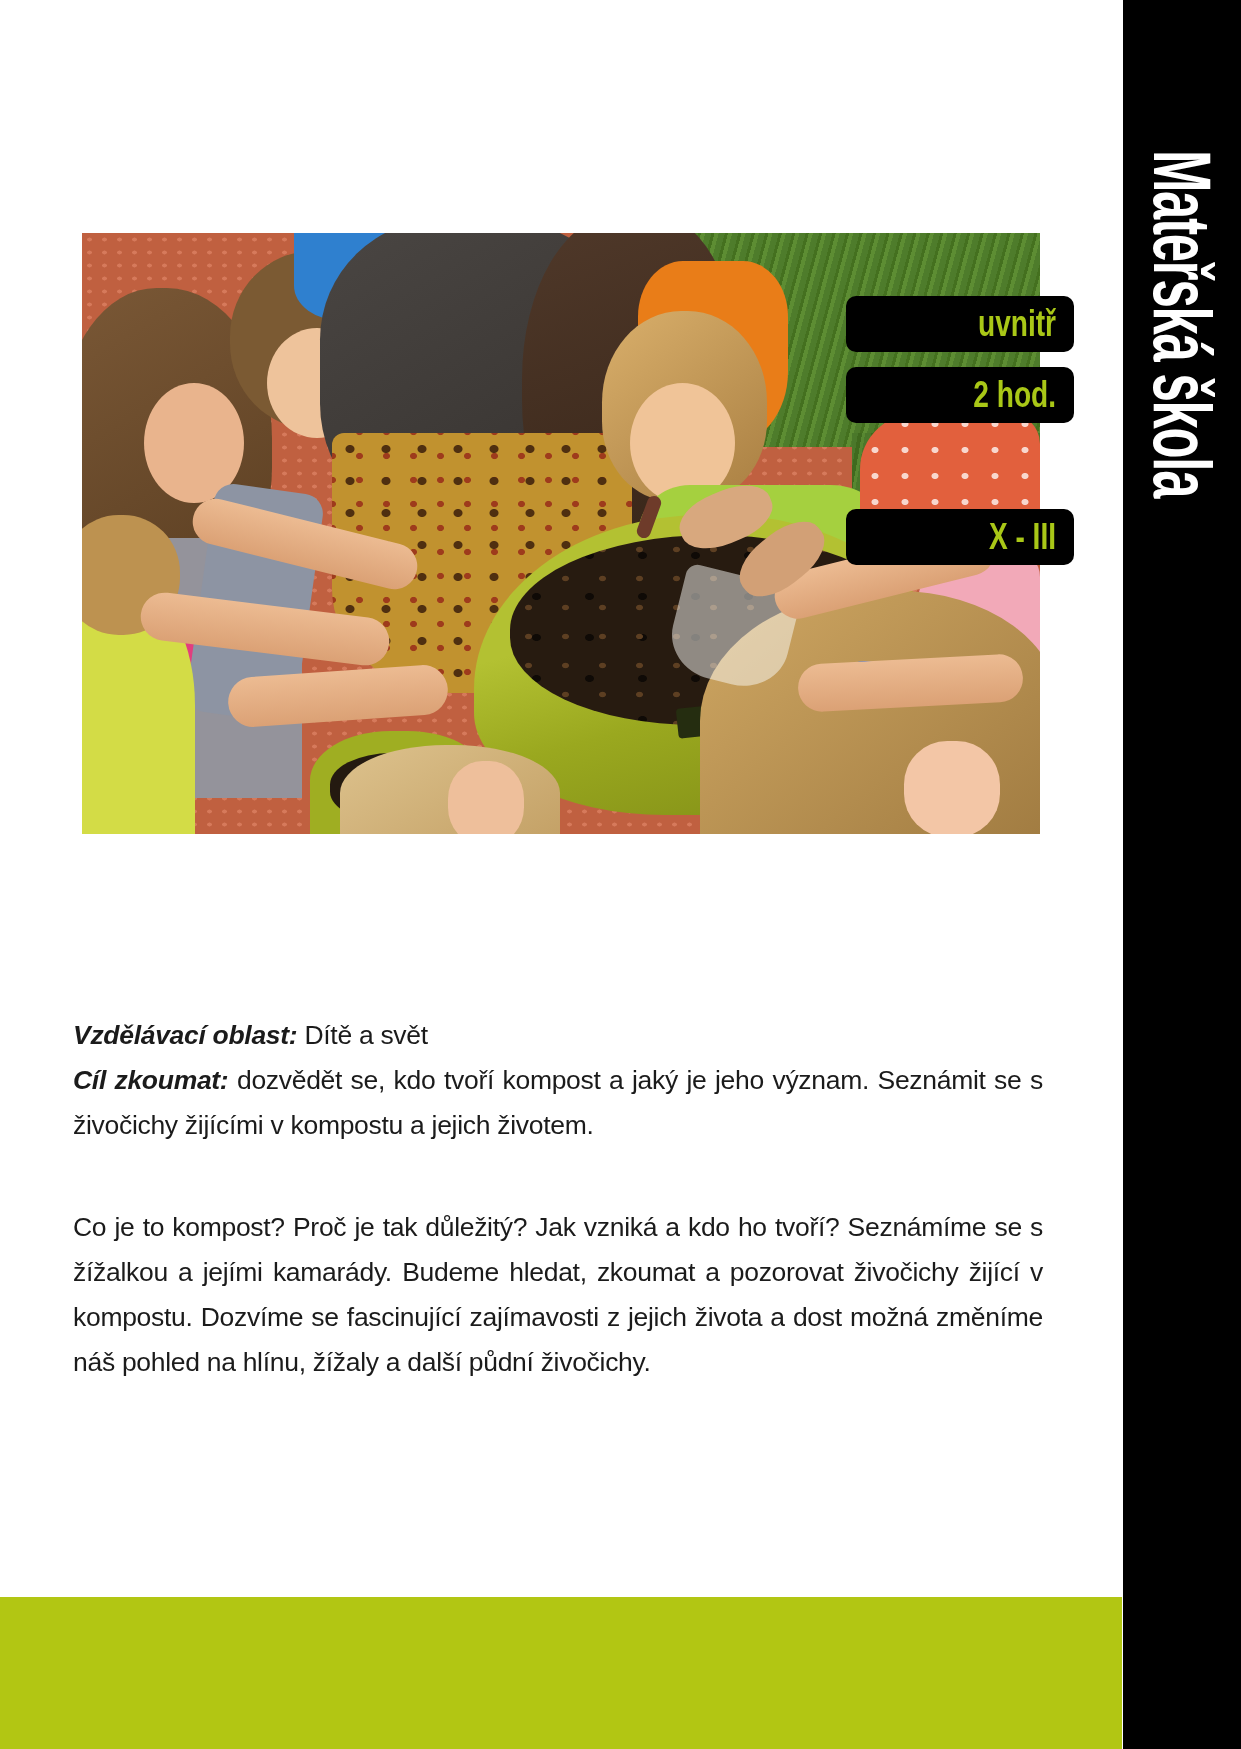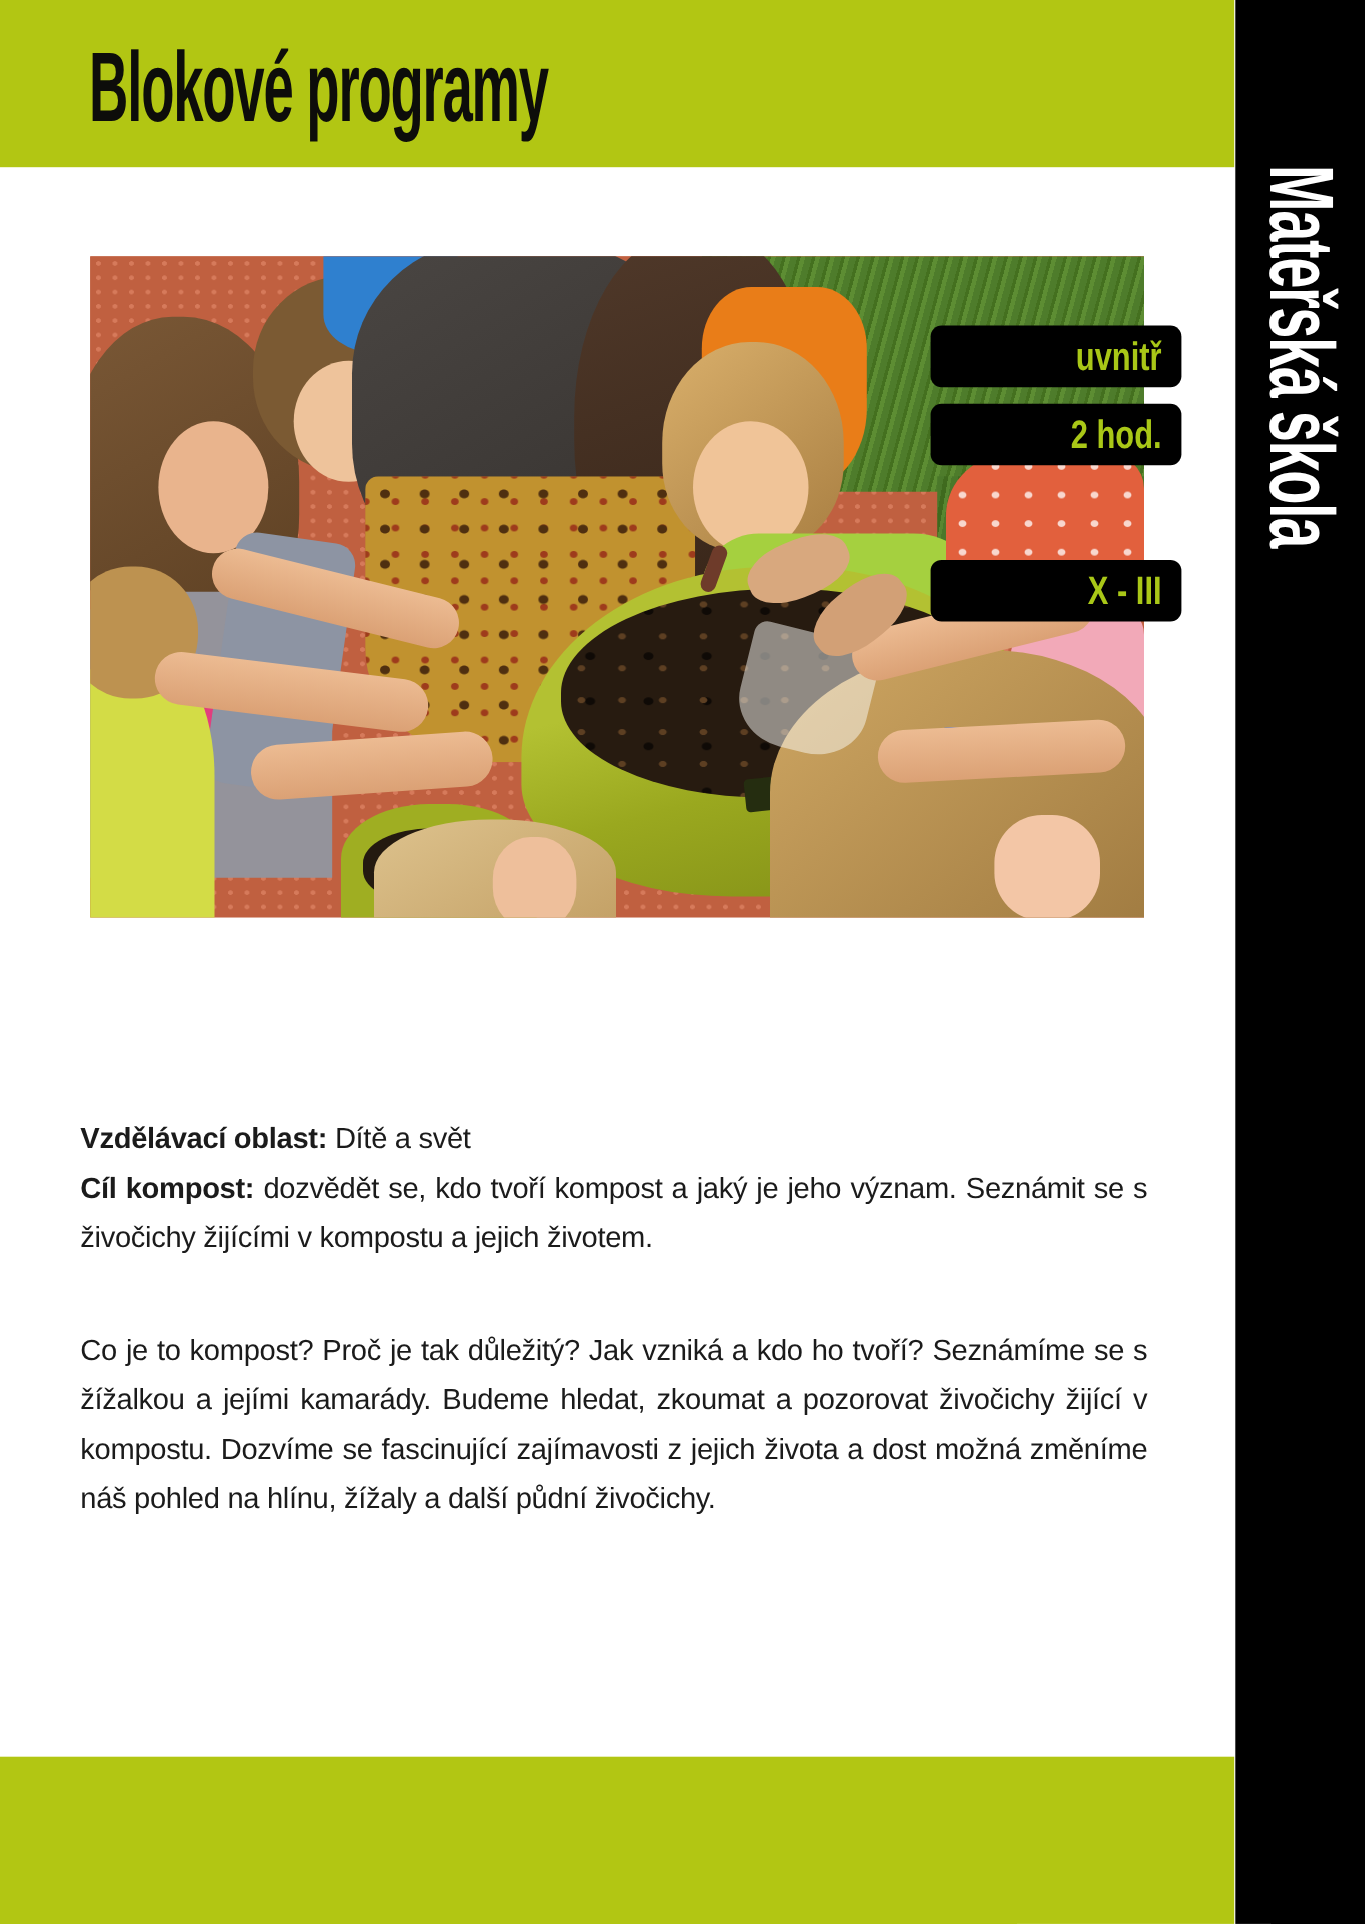--- a/index.html
+++ b/index.html
@@ -103,33 +103,30 @@
   
   .title-bar { position:absolute; left:81px; top:842px; width:959px; height:98px; background:#b2c613; }
   .title-bar h2 { position:absolute; left:14px; top:16px; font-size:63px; line-height:66px;
                   font-weight:bold; color:#0d0d0a; letter-spacing:-1px; white-space:nowrap;
                   transform:scaleX(0.56); transform-origin:0 0; }
 
   
   .content { position:absolute; left:73px; top:1013px; width:970px; color:#1b1b1b; }
   .content p { font-size:26.5px; line-height:45px; letter-spacing:-0.3px; text-align:justify; }
   .content p.desc { margin-top:57px; }
-  .content strong { font-weight:bold; }
+  .content strong { font-weight:bold;font-style:italic; }
 
   
   .bottom-bar { position:absolute; left:0; top:1597px; width:1122px; height:152px; background:#b2c613; }
 </style>
 </head>
 <body>
 
 <div class="page">
 
-  <header class="top-bar">
-    <h1>Blokové programy</h1>
-  </header>
 
   <aside class="side-strip">
     <div class="side-label">Mateřská škola</div>
   </aside>
 
   <figure class="photo">
     <div class="ph-ground"></div>
     <div class="ph-grass"></div>
     <div class="ph-grass2"></div>
     <div class="ph-girl-hair"></div>
@@ -181,19 +178,19 @@
   <div class="badge b2">
     <span>2 hod.</span>
   </div>
   <div class="badge b4">
     <span>X - III</span>
   </div>
 
 
   <main class="content">
     <p><strong>Vzdělávací oblast:</strong> <span>Dítě a svět</span></p>
-    <p><strong>Cíl kompost:</strong> <span>dozvědět se, kdo tvoří kompost a jaký je jeho význam. Seznámit se s živočichy žijícími v kompostu a jejich životem.</span></p>
+    <p><strong>Cíl zkoumat:</strong> <span>dozvědět se, kdo tvoří kompost a jaký je jeho význam. Seznámit se s živočichy žijícími v kompostu a jejich životem.</span></p>
     <p class="desc">Co je to kompost? Proč je tak důležitý? Jak vzniká a kdo ho tvoří? Seznámíme se s žížalkou a jejími kamarády. Budeme hledat, zkoumat a pozorovat živočichy žijící v kompostu. Dozvíme se fascinující zajímavosti z jejich života a dost možná změníme náš pohled na hlínu, žížaly a další půdní živočichy.</p>
   </main>
 
   <footer class="bottom-bar"></footer>
 
 </div>
 
 </body></html>

